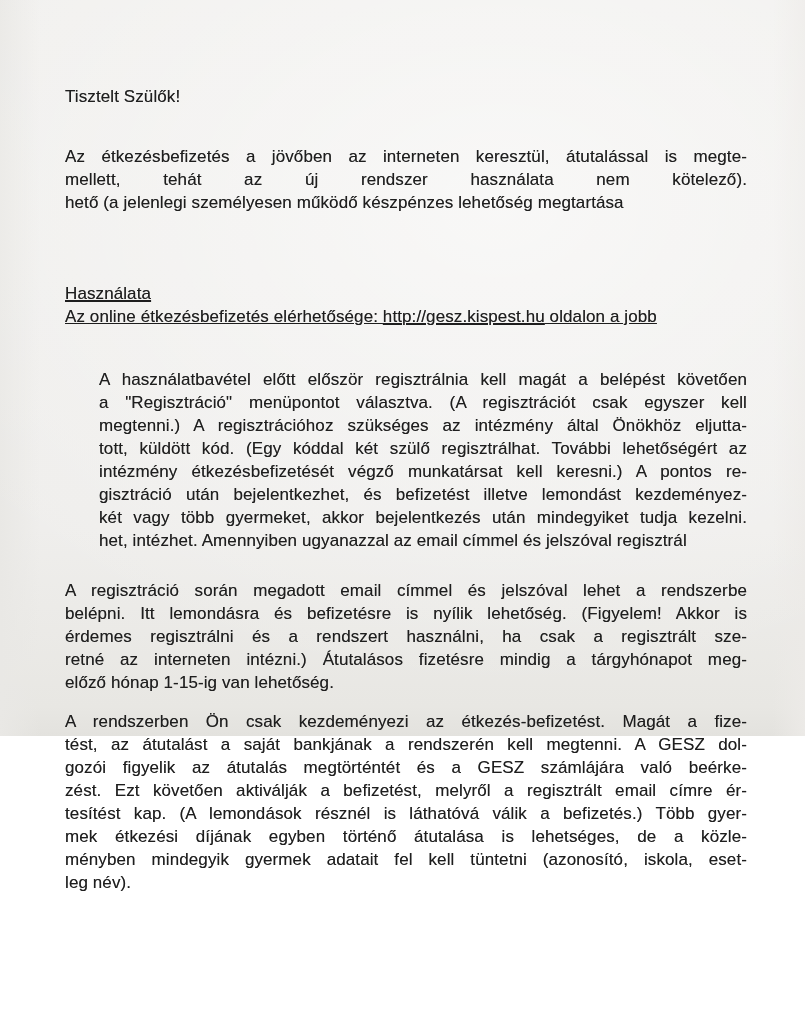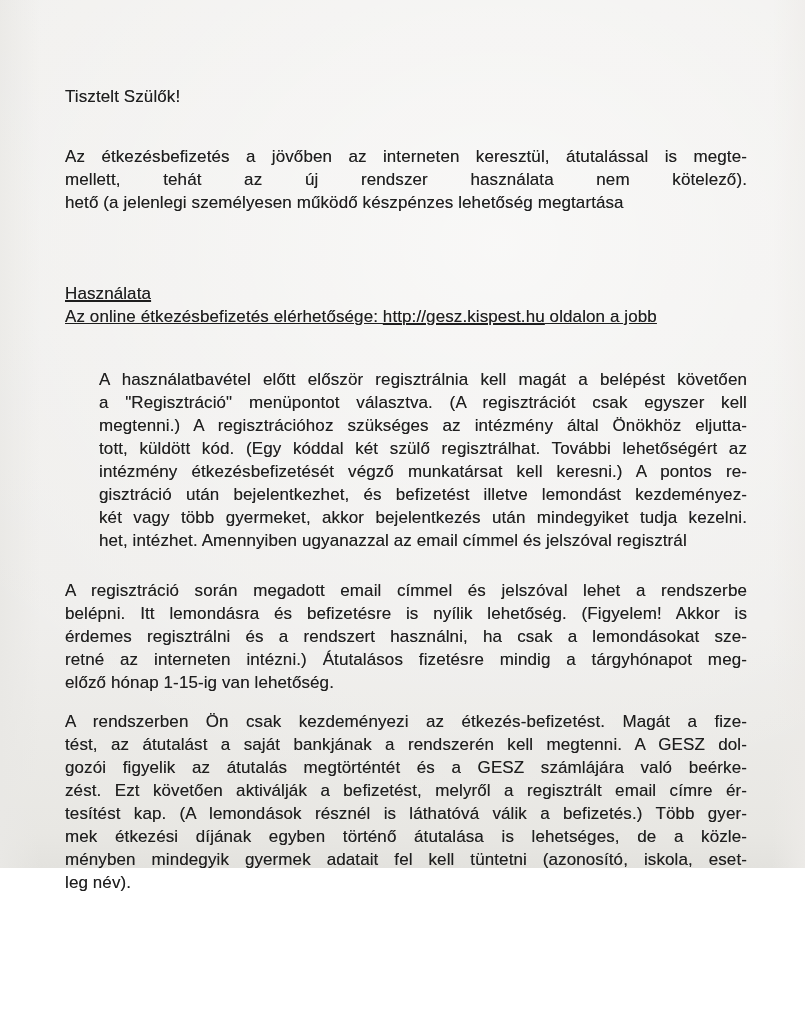--- a/index.html
+++ b/index.html
@@ -2,21 +2,21 @@
 <html><head>
 <meta charset="utf-8">
 <style>
   html, body { margin: 0; padding: 0; }
   body {
     width: 805px; height: 1024px; overflow: hidden;
     font-family: "Liberation Sans", sans-serif;
   }
   .paper {
     position: relative;
-    width: 805px; height: 868px;
+    width: 805px; height: 736px;
     box-sizing: border-box;
     padding: 85px 58px 0 65px;
     background:
       radial-gradient(150% 120% at 62% 28%, rgba(255,255,255,0.55) 0%, rgba(255,255,255,0) 55%),
       linear-gradient(90deg, #e9e8e5 0%, rgba(239,238,236,0) 5%, rgba(239,238,236,0) 96%, #eceae7 100%),
       linear-gradient(180deg, #f1f0ee 0%, #efeeec 72%, #e8e7e3 96%, #e3e2de 100%);
     background-color: #efeeec;
     color: #1e1e1e;
   }
   .textline, .line {
@@ -65,21 +65,21 @@
       <div class="line">tott, küldött kód. (Egy kóddal két szülő regisztrálhat. További lehetőségért az</div>
       <div class="line">intézmény étkezésbefizetését végző munkatársat kell keresni.) A pontos re-</div>
       <div class="line">gisztráció után bejelentkezhet, és befizetést illetve lemondást kezdeményez-</div>
       <div class="line">két vagy több gyermeket, akkor bejelentkezés után mindegyiket tudja kezelni.</div>
       <div class="line">het, intézhet. Amennyiben ugyanazzal az email címmel és jelszóval regisztrál</div>
     </div>
 
   <div id="para-login" class="para">
       <div class="line">A regisztráció során megadott email címmel és jelszóval lehet a rendszerbe</div>
       <div class="line">belépni. Itt lemondásra és befizetésre is nyílik lehetőség. (Figyelem! Akkor is</div>
-      <div class="line">érdemes regisztrálni és a rendszert használni, ha csak a lemondásokat sze-</div>
+      <div class="line">érdemes regisztrálni és a rendszert használni, ha csak a regisztrált sze-</div>
       <div class="line">retné az interneten intézni.) Átutalásos fizetésre mindig a tárgyhónapot meg-</div>
       <div class="line">előző hónap 1-15-ig van lehetőség.</div>
     </div>
 
   <div id="para-payment" class="para">
       <div class="line">A rendszerben Ön csak kezdeményezi az étkezés-befizetést. Magát a fize-</div>
       <div class="line">tést, az átutalást a saját bankjának a rendszerén kell megtenni. A GESZ dol-</div>
       <div class="line">gozói figyelik az átutalás megtörténtét és a GESZ számlájára való beérke-</div>
       <div class="line">zést. Ezt követően aktiválják a befizetést, melyről a regisztrált email címre ér-</div>
       <div class="line">tesítést kap. (A lemondások résznél is láthatóvá válik a befizetés.) Több gyer-</div>

